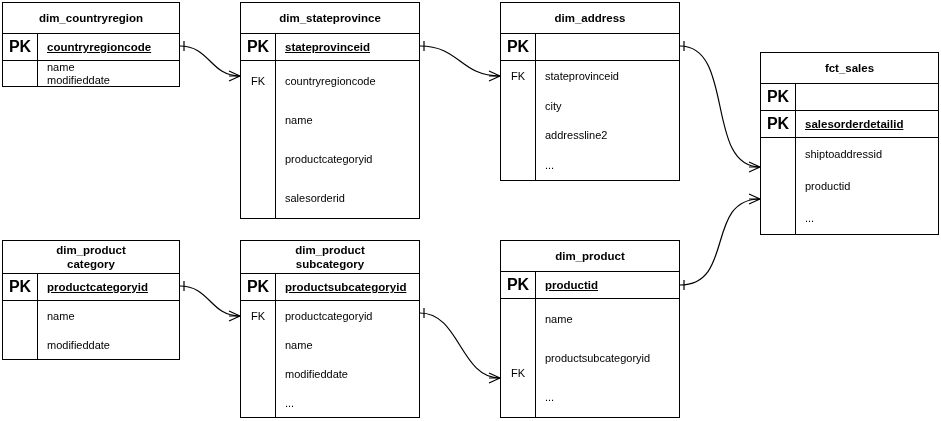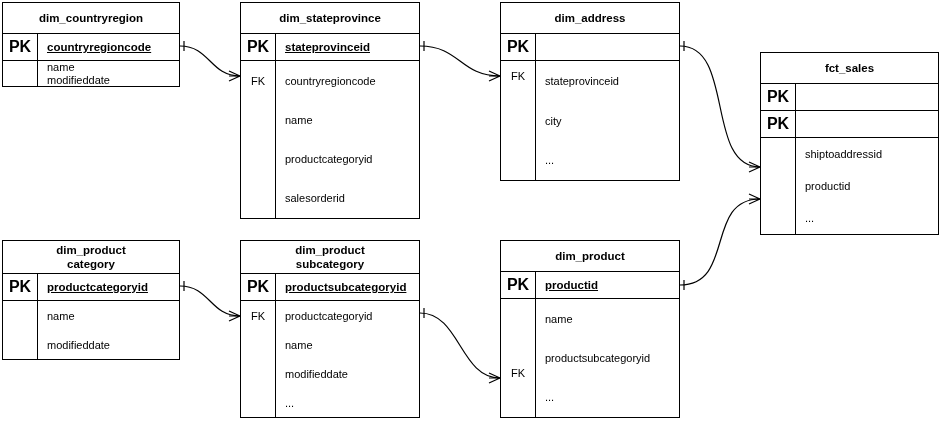--- a/index.html
+++ b/index.html
@@ -210,33 +210,35 @@
         <div class="attr-block">
           <div class="keycol">
             <div class="kc-slot">FK</div>
             <div class="kc-slot"></div>
             <div class="kc-slot"></div>
             <div class="kc-slot"></div>
           </div>
           <div class="namecol">
             <div class="nc-slot">stateprovinceid</div>
             <div class="nc-slot">city</div>
+            <div class="nc-slot">addressline2</div>
             <div class="nc-slot">...</div>
           </div>
         </div>
       </div>
     </div>
     <div class="entity" style="left: 760px; top: 52px; width: 179px; height: 183px;">
       <div class="ent-title" style="height: 31px; flex: 0 0 31px;">fct_sales</div>
       <div class="ent-body">
         <div class="attr-row keyrow" style="height: 27px; flex: 0 0 27px;">
           <div class="keycell bold">PK</div>
         </div>
         <div class="attr-row keyrow" style="height: 27px; flex: 0 0 27px;">
           <div class="keycell bold">PK</div>
+          <div class="namecell pk">salesorderdetailid</div>
         </div>
         <div class="attr-block">
           <div class="keycol">
             <div class="kc-slot"></div>
             <div class="kc-slot"></div>
             <div class="kc-slot"></div>
           </div>
           <div class="namecol">
             <div class="nc-slot">shiptoaddressid</div>
             <div class="nc-slot">productid</div>

